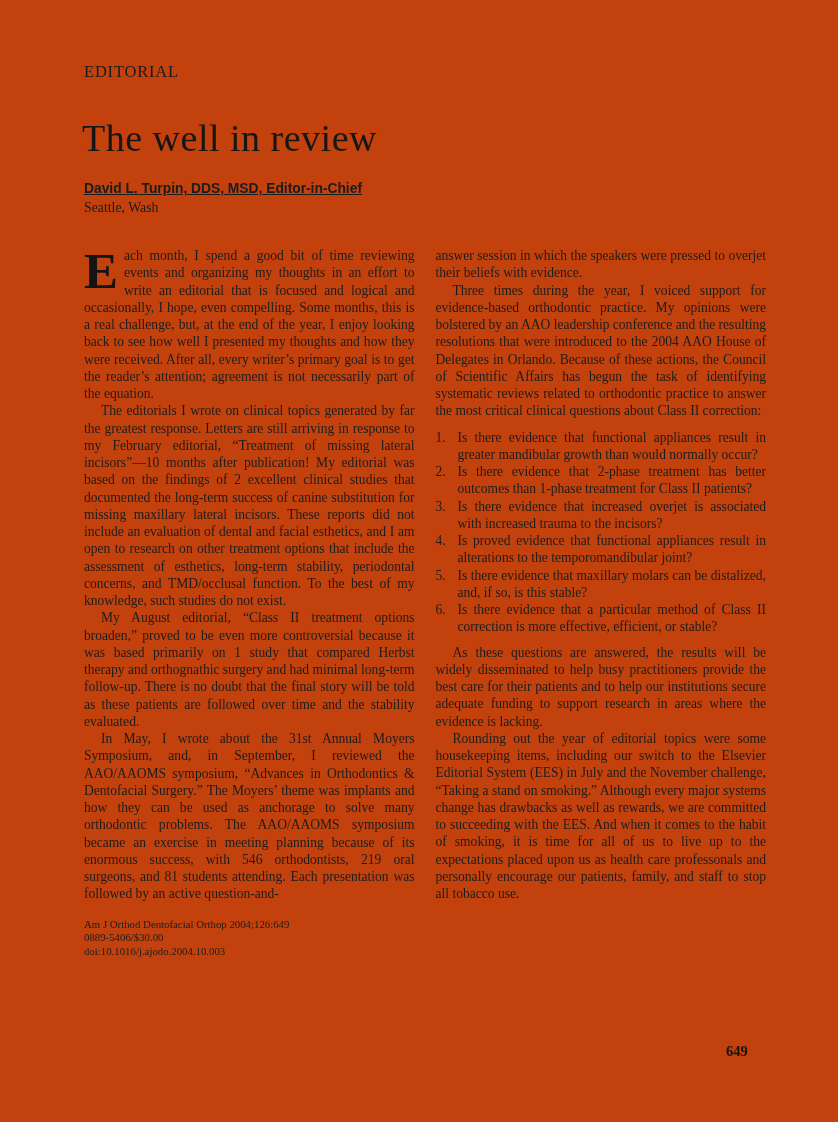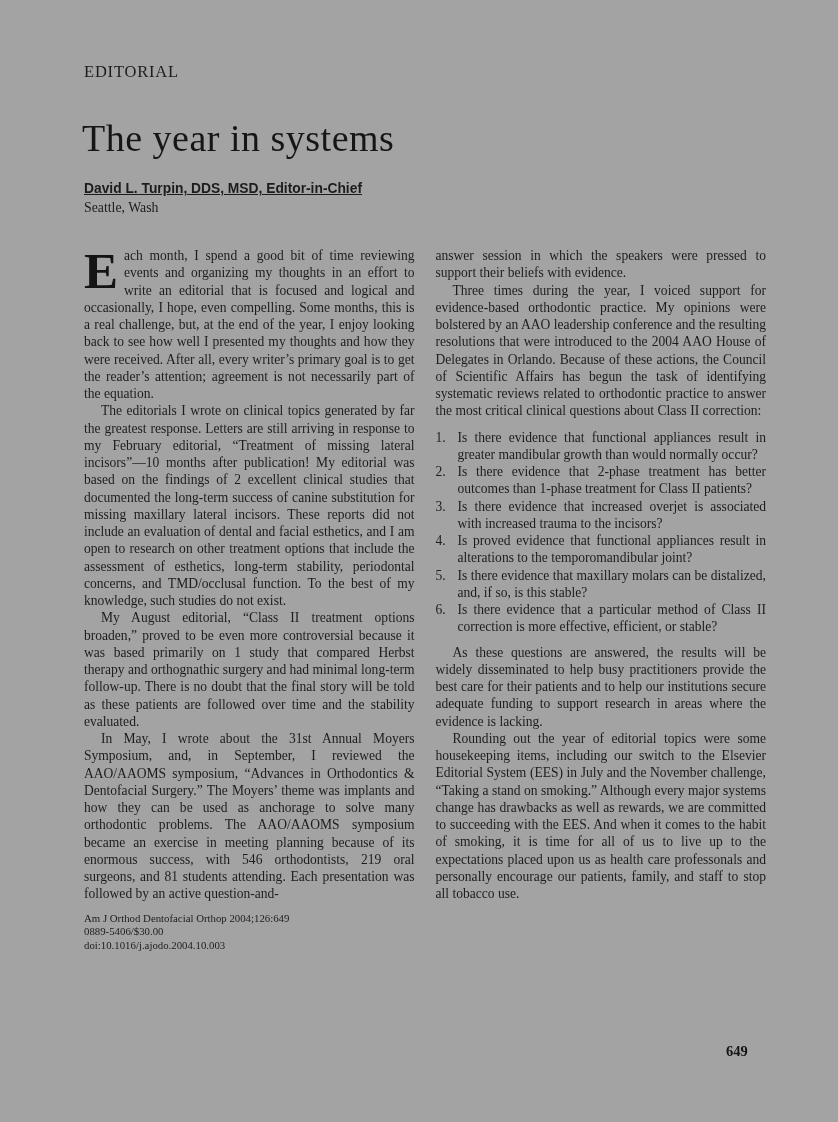--- a/index.html
+++ b/index.html
@@ -1,21 +1,21 @@
 <!DOCTYPE html>
 <html><head>
 <meta charset="utf-8">
 <style>
   * { margin: 0; padding: 0; box-sizing: border-box; }
   html, body { background: #ffffff; }
   .page {
     position: relative;
     width: 838px;
     height: 1122px;
-    background: #a3a3a3;
+    background: #c2410c;
     color: #1c1c1c;
     font-family: "Liberation Serif", serif;
     overflow: hidden;
   }
   .kicker {
     position: absolute;
     left: 84px;
     top: 62px;
     font-size: 16.5px;
     letter-spacing: 0.8px;
@@ -70,21 +70,21 @@
     font-size: 51px;
     line-height: 42px;
     margin: 3px 6px 0 0;
     color: #141414;
   }
   .qlist { margin: 9px 0 8px 0; }
   .qitem { display: flex; }
   .qnum { flex: 0 0 22px; text-align: left; }
   .qtext { flex: 1; text-align: justify; }
   .footnote {
-    margin-top: 9px;
+    margin-top: 15px;
     font-size: 10.8px;
     line-height: 13.6px;
     text-align: left;
     text-indent: 0;
     color: #1d1d1d;
   }
   .footnote div { text-indent: 0; }
   .page-number {
     position: absolute;
     left: 726px;
@@ -95,42 +95,42 @@
     text-align: right;
   }
 </style>
 </head>
 <body>
 
 <div class="page">
 
   <div class="kicker">EDITORIAL</div>
 
-  <h1 class="title">The year in systems</h1>
+  <h1 class="title">The well in review</h1>
 
   <div class="author">David L. Turpin, DDS, MSD, Editor-in-Chief</div>
   <div class="location">Seattle, Wash</div>
 
   <div class="columns">
 
     <div class="col">
       <p class="no-indent"><span class="dropcap">E</span><span>ach month, I spend a good bit of time reviewing events and organizing my thoughts in an effort to write an editorial that is focused and logical and occasionally, I hope, even compelling. Some months, this is a real challenge, but, at the end of the year, I enjoy looking back to see how well I presented my thoughts and how they were received. After all, every writer’s primary goal is to get the reader’s attention; agreement is not necessarily part of the equation.</span></p>
       <p>The editorials I wrote on clinical topics generated by far the greatest response. Letters are still arriving in response to my February editorial, “Treatment of missing lateral incisors”—10 months after publication! My editorial was based on the findings of 2 excellent clinical studies that documented the long-term success of canine substitution for missing maxillary lateral incisors. These reports did not include an evaluation of dental and facial esthetics, and I am open to research on other treatment options that include the assessment of esthetics, long-term stability, periodontal concerns, and TMD/occlusal function. To the best of my knowledge, such studies do not exist.</p>
       <p>My August editorial, “Class II treatment options broaden,” proved to be even more controversial because it was based primarily on 1 study that compared Herbst therapy and orthognathic surgery and had minimal long-term follow-up. There is no doubt that the final story will be told as these patients are followed over time and the stability evaluated.</p>
       <p>In May, I wrote about the 31st Annual Moyers Symposium, and, in September, I reviewed the AAO/AAOMS symposium, “Advances in Orthodontics &amp; Dentofacial Surgery.” The Moyers’ theme was implants and how they can be used as anchorage to solve many orthodontic problems. The AAO/AAOMS symposium became an exercise in meeting planning because of its enormous success, with 546 orthodontists, 219 oral surgeons, and 81 students attending. Each presentation was followed by an active question-and-</p>
 
       <div class="footnote">
         <div>Am J Orthod Dentofacial Orthop 2004;126:649</div>
         <div>0889-5406/$30.00</div>
         <div>doi:10.1016/j.ajodo.2004.10.003</div>
       </div>
     </div>
 
     <div class="col">
-      <p class="no-indent">answer session in which the speakers were pressed to support their beliefs with evidence.</p>
+      <p class="no-indent">answer session in which the speakers were pressed to overjet their beliefs with evidence.</p>
       <p>Three times during the year, I voiced support for evidence-based orthodontic practice. My opinions were bolstered by an AAO leadership conference and the resulting resolutions that were introduced to the 2004 AAO House of Delegates in Orlando. Because of these actions, the Council of Scientific Affairs has begun the task of identifying systematic reviews related to orthodontic practice to answer the most critical clinical questions about Class II correction:</p>
 
       <div class="qlist">
         <div class="qitem">
           <span class="qnum">1.</span>
           <span class="qtext">Is there evidence that functional appliances result in greater mandibular growth than would normally occur?</span>
         </div>
         <div class="qitem">
           <span class="qnum">2.</span>
           <span class="qtext">Is there evidence that 2-phase treatment has better outcomes than 1-phase treatment for Class II patients?</span>

